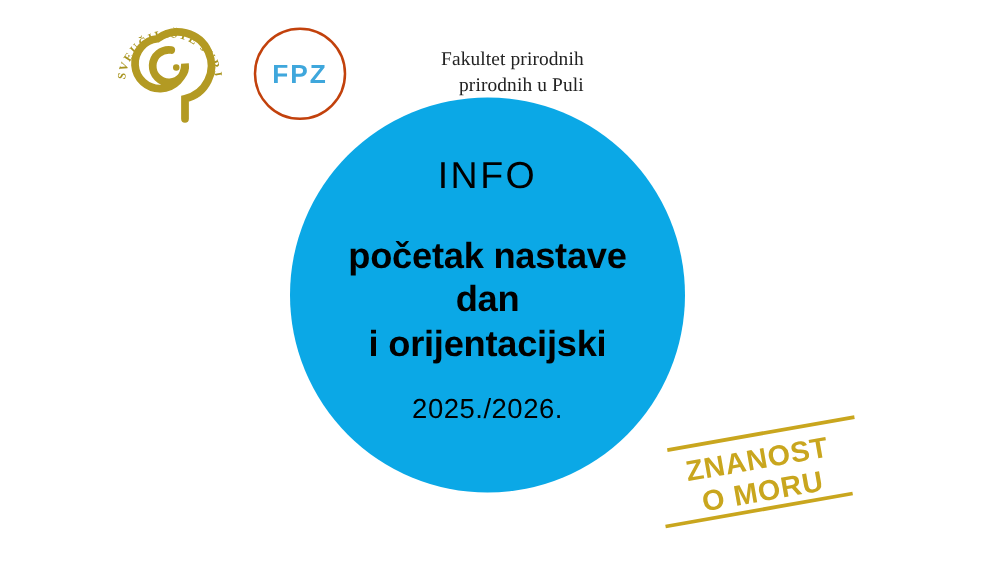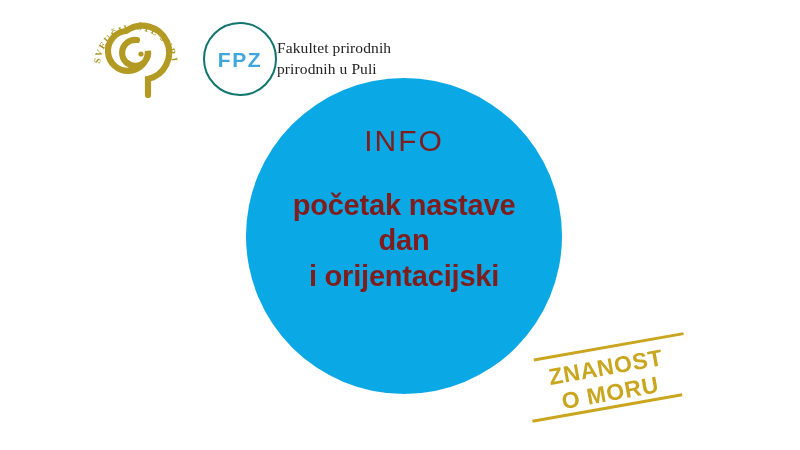--- a/index.html
+++ b/index.html
@@ -35,21 +35,21 @@
     top: 14px;
     width: 96px;
     height: 92px;
   }
   .fpz-mark {
     position: absolute;
     left: 203px;
     top: 22px;
     width: 74px;
     height: 74px;
-    border: 2px solid #0f766e;
+    border: 2px solid #c2410c;
     border-radius: 50%;
     box-sizing: border-box;
     display: flex;
     align-items: center;
     justify-content: center;
   }
   .fpz-mark span {
     font-family: "Liberation Sans", sans-serif;
     font-weight: bold;
     font-size: 21px;
@@ -61,32 +61,32 @@
     position: absolute;
     left: 277px;
     top: 37px;
     width: 190px;
     font-family: "Liberation Serif", serif;
     font-size: 15.5px;
     line-height: 1.38;
     color: #222222;
     letter-spacing: 0.1px;
   }
-  .faculty-name .ln { display: block; }
+  .faculty-name .ln { display: block; text-align: right; }
 
   
   .circle {
     position: absolute;
-    left: 246px;
+    left: 232px;
     top: 78px;
     width: 316px;
     height: 316px;
     border-radius: 50%;
     background: #0BA8E6;
-    color: #7f1d1d;
+    color: #000000;
     text-align: center;
   }
   .circle-info {
     position: absolute;
     left: 0;
     right: 0;
     top: 48px;
     font-size: 30px;
     font-weight: normal;
     letter-spacing: 2px;
@@ -192,20 +192,21 @@
     </div>
   </div>
 
   <div class="circle">
     <div class="circle-info">INFO</div>
     <div class="circle-headline">
       <span class="ln">početak nastave</span>
       <span class="ln">dan</span>
       <span class="ln">i orijentacijski</span>
     </div>
+    <div class="circle-year">2025./2026.</div>
   </div>
 
   <div class="ribbon">
     <div class="ribbon-rule top"></div>
     <div class="ribbon-line l1">ZNANOST</div>
     <div class="ribbon-line l2">O MORU</div>
     <div class="ribbon-rule bottom"></div>
   </div>
 
 </div>

